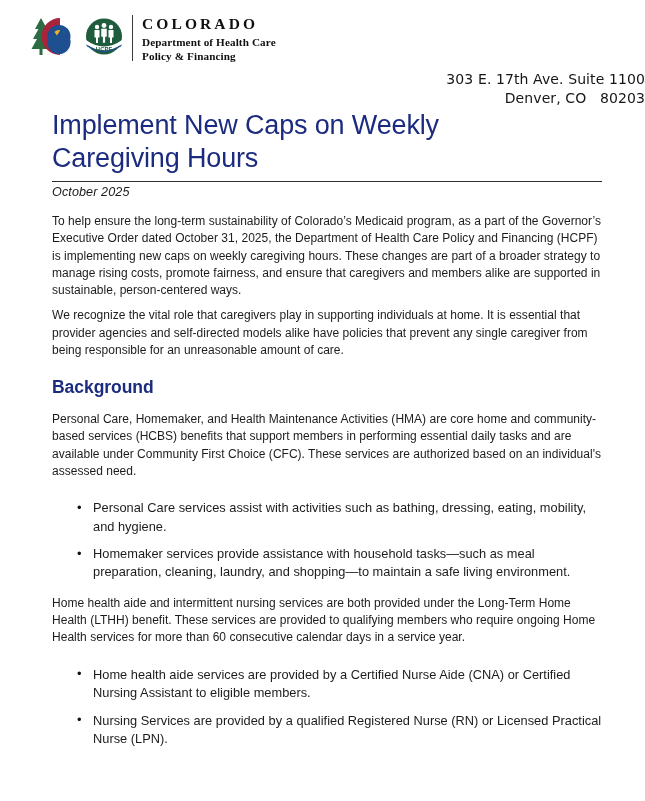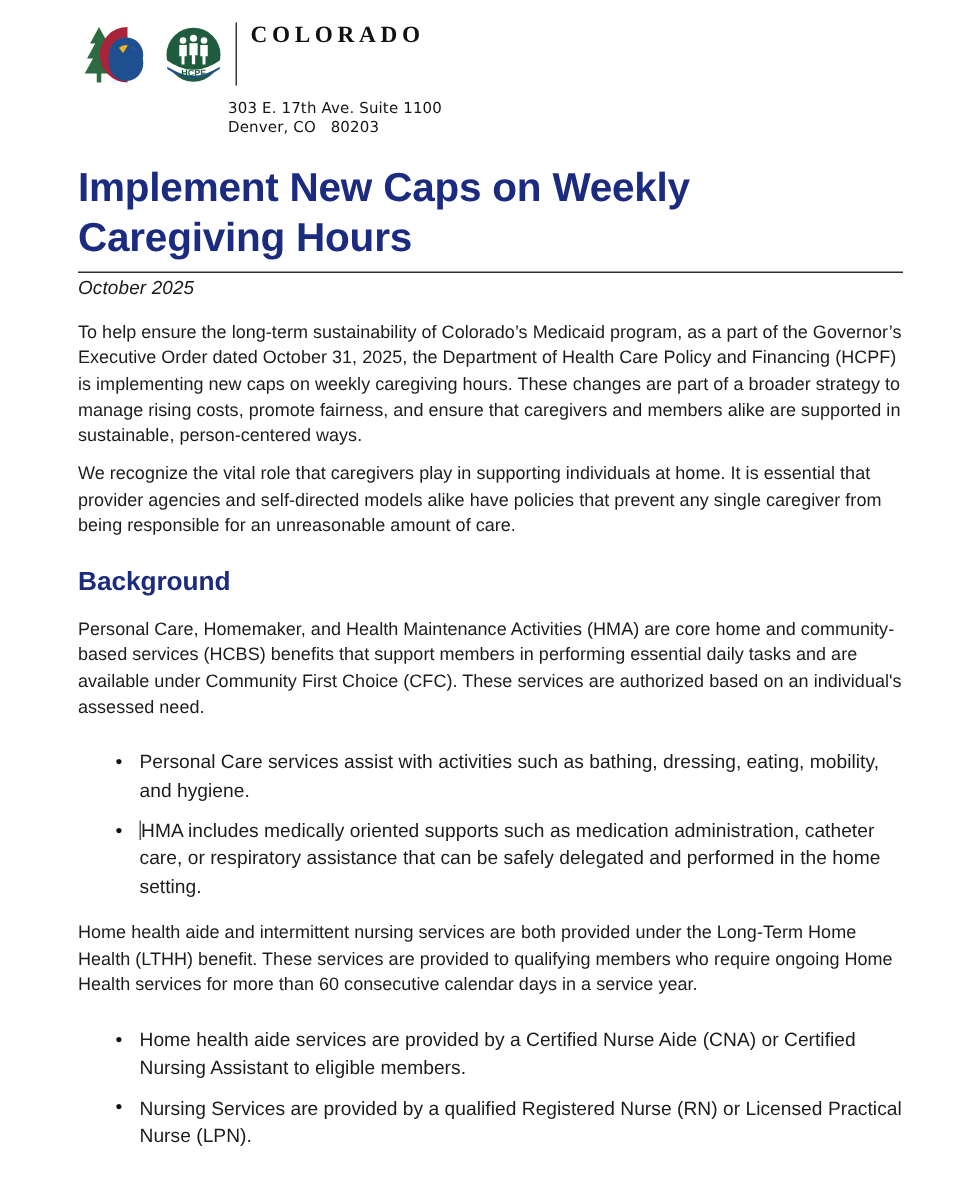--- a/index.html
+++ b/index.html
@@ -19,21 +19,21 @@
   
   .letterhead {
     position: relative;
     padding: 14px 0 0 0;
     height: 88px;
     box-sizing: border-box;
   }
   .lh-row {
     display: flex;
     align-items: flex-start;
-    padding-left: 53px;
+    padding-left: 28px;
   }
   .logo-marks {
     display: flex;
     align-items: center;
     gap: 2px;
     flex: 0 0 auto;
   }
   .co-c-mark { width: 52px; height: 45px; display: block; }
   .hcpf-mark { width: 44px; height: 45px; display: block; }
 
@@ -57,38 +57,39 @@
   }
   .lh-dept {
     font-size: 11.2px;
     font-weight: bold;
     line-height: 1.26;
     margin-top: 2px;
     letter-spacing: 0.1px;
   }
   .lh-address {
     font-family: "DejaVu Sans", sans-serif;
-    font-size: 10px;
+    font-size: 14px;
     line-height: 1.33;
     color: #151515;
     margin: 7px 0 0 152px;
     letter-spacing: 0.1px;
     white-space: pre;
+    text-align: right;
   }
 
   
   .doc {
     padding: 0 43px 0 52px;
     box-sizing: border-box;
   }
 
   .doc-title {
     color: #1b2b7f;
     font-size: 27px;
-    font-weight: bold;
+    font-weight: normal;
     line-height: 1.22;
     letter-spacing: -0.15px;
     margin: 21px 0 0 0;
     max-width: 470px;
   }
 
   .title-rule {
     border: 0;
     border-top: 1px solid #2e2e2e;
     margin: 6px 0 0 0;
@@ -197,20 +198,24 @@
         <path d="M9 61 Q44 86 79 61 L79 64 Q44 88 9 64 Z" fill="#1d4f91"></path>
         <text x="44" y="73" text-anchor="middle" font-family="Liberation Sans, sans-serif" font-size="12" font-weight="bold" fill="#1f5c3d">HCPF</text>
       </svg>
 
     </div>
 
     <div class="lh-divider"></div>
 
     <div class="lh-text">
       <div class="lh-state">COLORADO</div>
+      <div class="lh-dept">
+        <div>Department of Health Care</div>
+        <div>Policy &amp; Financing</div>
+      </div>
     </div>
   </div>
 
   <div class="lh-address">303 E. 17th Ave. Suite 1100
 Denver, CO   80203</div>
 </header>
 
 <main class="doc">
 
   <h1 class="doc-title">Implement New Caps on Weekly Caregiving Hours</h1>
@@ -222,21 +227,21 @@
   <p class="body">To help ensure the long-term sustainability of Colorado’s Medicaid program, as a part of the Governor’s Executive Order dated October 31, 2025, the Department of Health Care Policy and Financing (HCPF) is implementing new caps on weekly caregiving hours. These changes are part of a broader strategy to manage rising costs, promote fairness, and ensure that caregivers and members alike are supported in sustainable, person-centered ways.</p>
 
   <p class="body tight">We recognize the vital role that caregivers play in supporting individuals at home. It is essential that provider agencies and self-directed models alike have policies that prevent any single caregiver from being responsible for an unreasonable amount of care.</p>
 
   <h2 class="section">Background</h2>
 
   <p class="body">Personal Care, Homemaker, and Health Maintenance Activities (HMA) are core home and community-based services (HCBS) benefits that support members in performing essential daily tasks and are available under Community First Choice (CFC). These services are authorized based on an individual's assessed need.</p>
 
   <ul class="bullets">
     <li>Personal Care services assist with activities such as bathing, dressing, eating, mobility, and hygiene.</li>
-    <li><span class="caret"></span><span>HMA includes medically oriented supports such as medication administration, catheter care, or respiratory assistance that can be safely delegated and performed in the home setting.</span></li>
+    <li>Homemaker services provide assistance with household tasks—such as meal preparation, cleaning, laundry, and shopping—to maintain a safe living environment.</li>
   </ul>
 
   <p class="body">Home health aide and intermittent nursing services are both provided under the Long-Term Home Health (LTHH) benefit. These services are provided to qualifying members who require ongoing Home Health services for more than 60 consecutive calendar days in a service year.</p>
 
   <ul class="bullets">
     <li>Home health aide services are provided by a Certified Nurse Aide (CNA) or Certified Nursing Assistant to eligible members.</li>
     <li>Nursing Services are provided by a qualified Registered Nurse (RN) or Licensed Practical Nurse (LPN).</li>
   </ul>
 
 </main>

